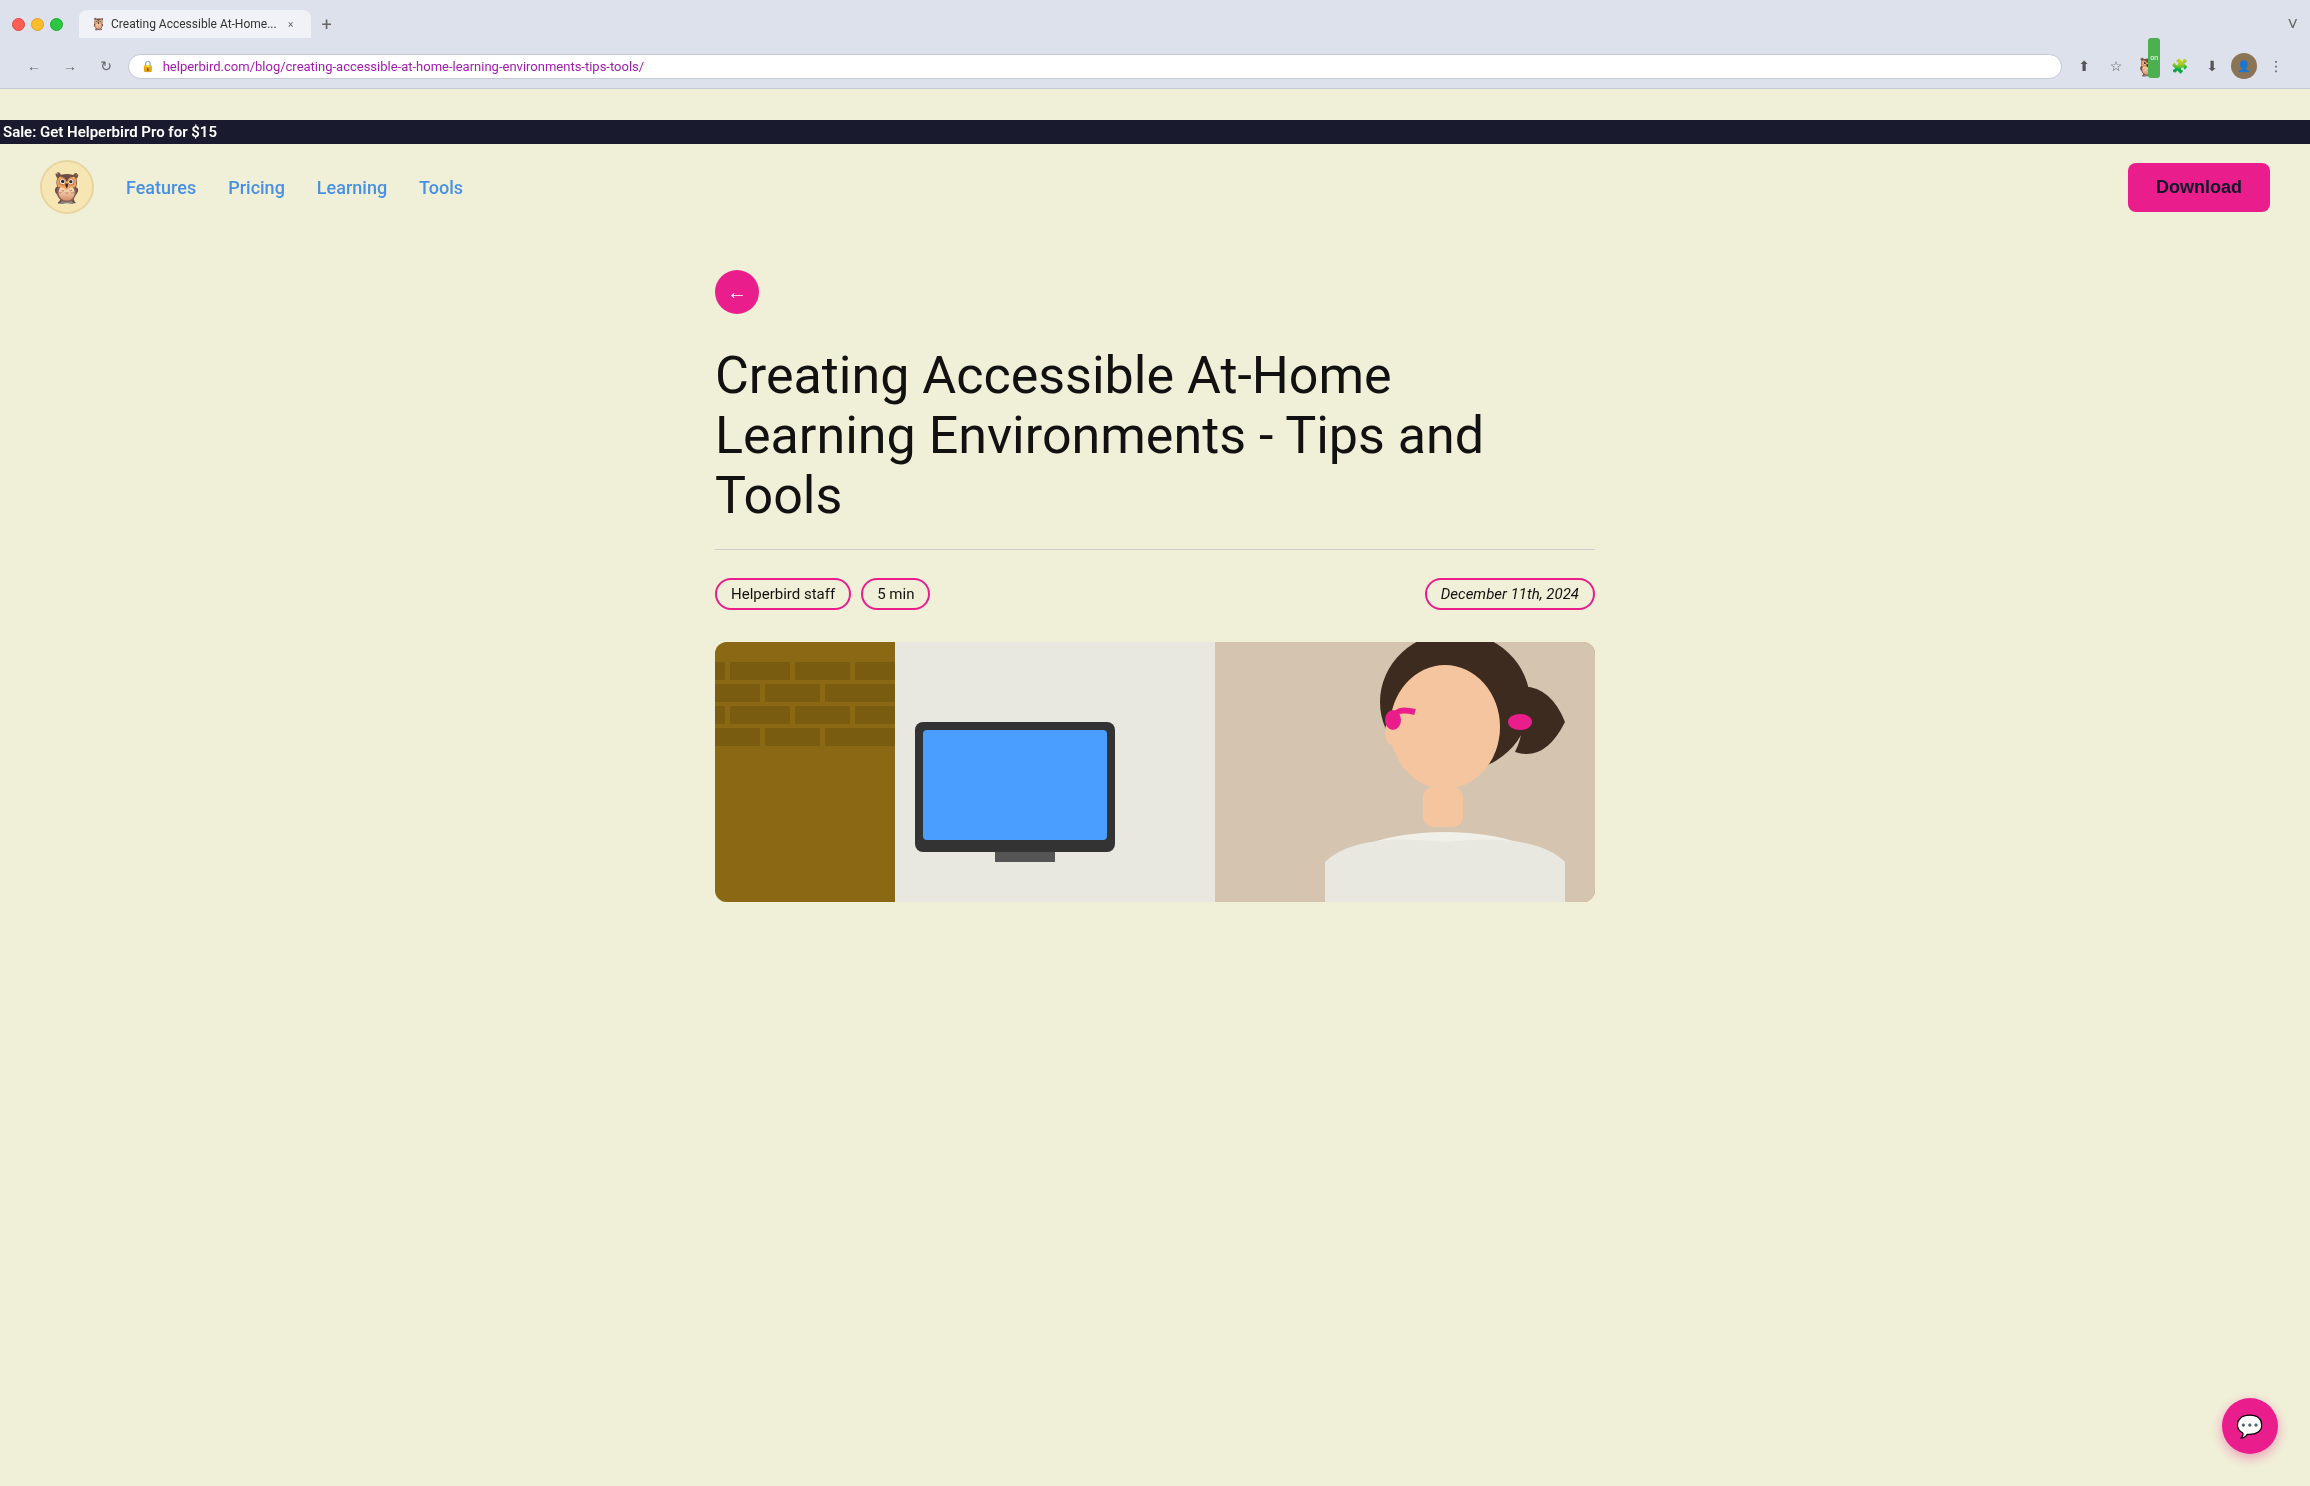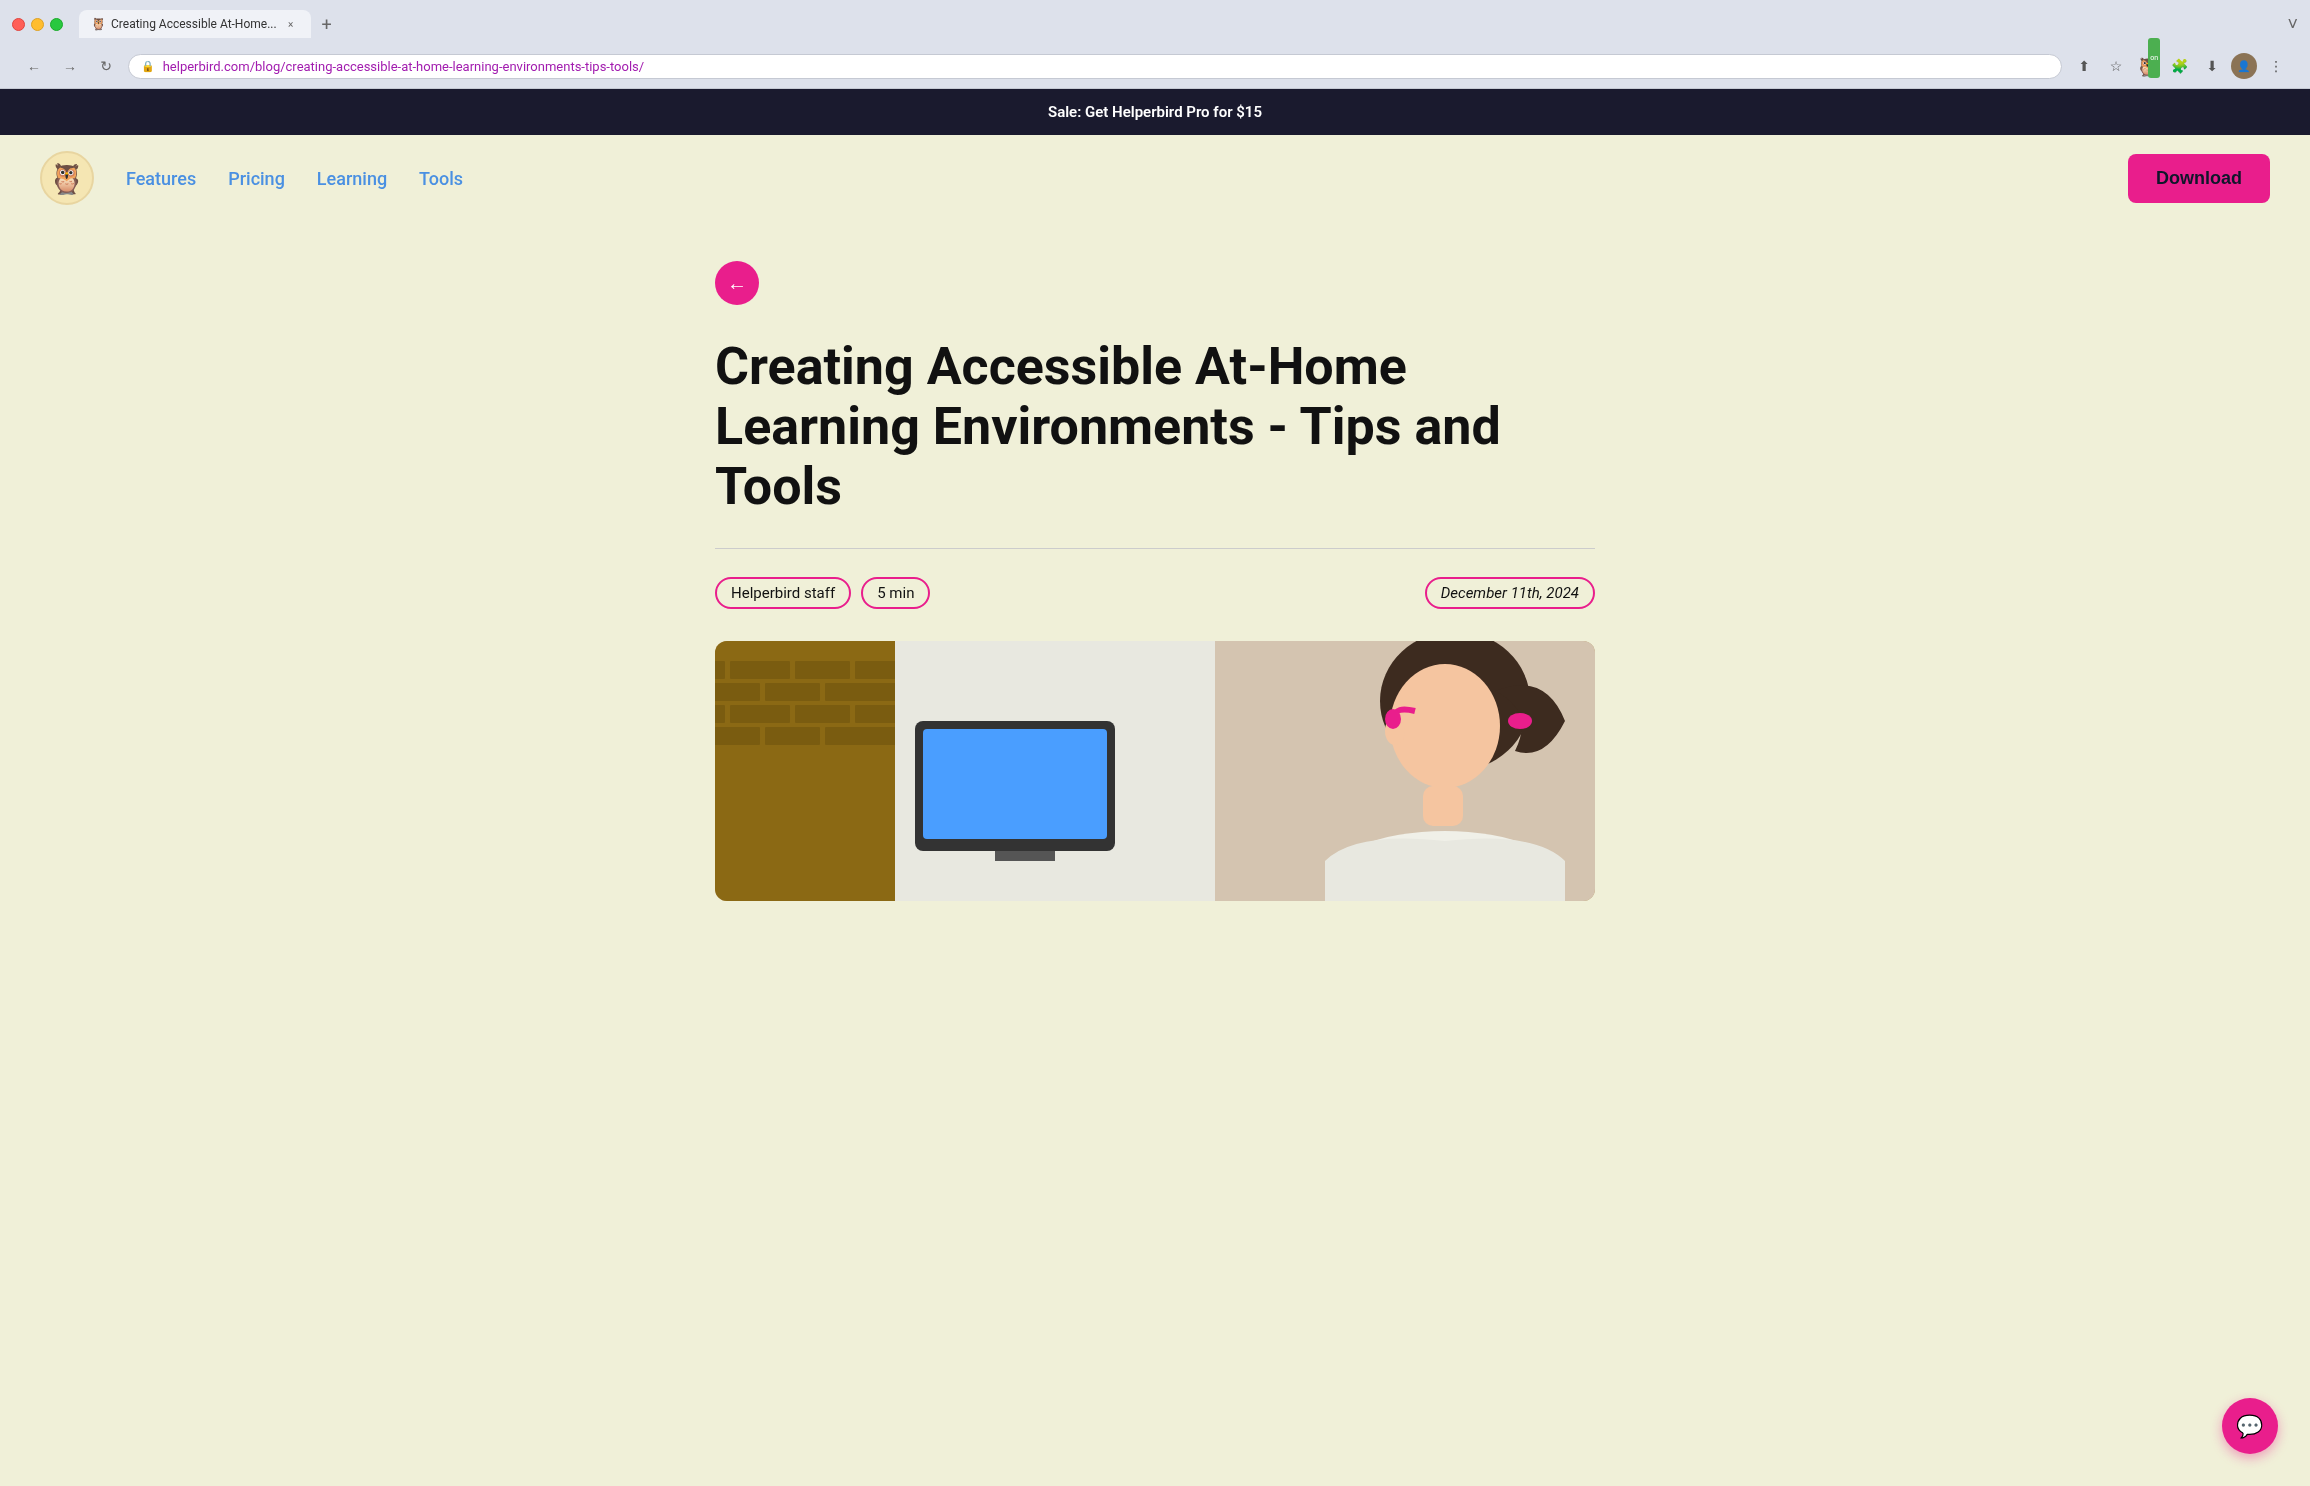--- a/index.html
+++ b/index.html
@@ -174,24 +174,24 @@
       align-items: center;
       justify-content: center;
       color: white;
       font-size: 11px;
     }
 
     
     .announcement-bar {
       background: #1a1a2e;
       color: white;
-      text-align: center;
-      padding: 14px;
+      padding: 3px;
       font-size: 15px;
       font-weight: 600;
+      margin-top: 31px;
     }
 
     .announcement-bar span {
       color: white;
     }
 
     
     .site-nav {
       background: #f0f0d8;
       padding: 16px 40px;
@@ -260,24 +260,24 @@
       align-items: center;
       justify-content: center;
       color: white;
       font-size: 20px;
       cursor: pointer;
       margin-bottom: 32px;
     }
 
     .article-title {
       font-size: 52px;
-      font-weight: 700;
+      font-weight: 400;
       color: #111;
       line-height: 1.15;
-      margin-bottom: 32px;
+      margin-bottom: 24px;
     }
 
     .divider {
       border: none;
       border-top: 1px solid #ccc;
       margin-bottom: 28px;
     }
 
     .article-meta {
       display: flex;

